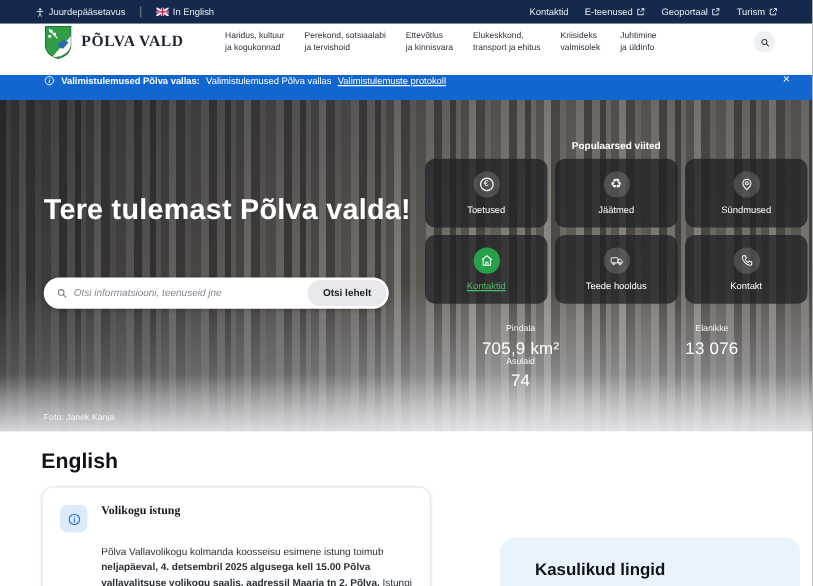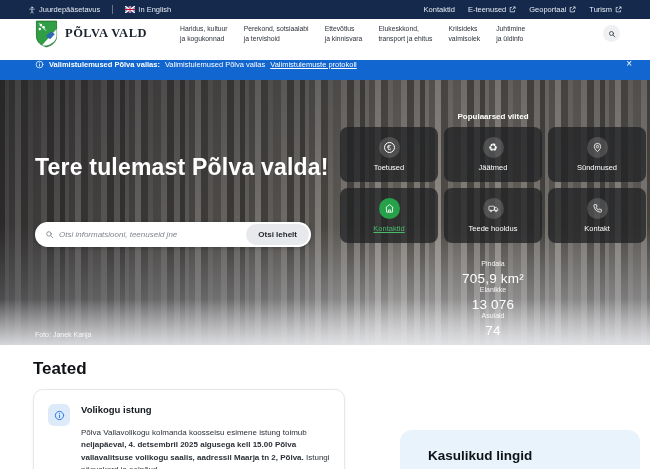--- a/index.html
+++ b/index.html
@@ -91,38 +91,38 @@
   }
   .tile-label { color:#fff; font-size:7.5px; font-weight:400; }
   .tile.active .tile-icon { background:#27a04a; }
   .tile.active .tile-label { color:#49b96a; text-decoration:underline; }
   .glyph-euro {
     width:11px; height:11px; border:1px solid #fff; border-radius:50%;
     display:flex; align-items:center; justify-content:center; font-size:7px; color:#fff;
   }
   .glyph-recycle { font-size:10.5px; color:#fff; line-height:1; }
 
-  .stats { left:340px; top:180px; width:306px; display:grid; grid-template-columns:repeat(1,1fr); }
+  .stats { left:340px; top:180px; width:306px; display:grid; grid-template-columns:repeat(2,1fr); }
   .stat { text-align:center; color:#fff; }
   .stat-label { font-size:7px; font-weight:500; opacity:.92; margin-bottom:4px; }
   .stat-value { font-size:13.5px; font-weight:500; letter-spacing:.2px; }
 
   
   .content { position:absolute; top:345px; left:0; right:0; bottom:0; background:#fff; }
   .section-title { position:absolute; left:33px; top:14px; font-size:17px; font-weight:700; color:#0f1216; }
   .notice-card {
     position:absolute; left:33px; top:44px; width:312px; height:110px;
     background:#fff; border:1px solid #e4e7eb; border-radius:10px;
     box-shadow:0 1px 3px rgba(16,24,40,.06); padding:14px 14px 0 14px; display:flex; gap:11px;
   }
   .notice-icon-wrap {
     flex:0 0 auto; width:22px; height:22px; border-radius:6px; background:#ddeafa;
     display:flex; align-items:center; justify-content:center; color:#1a73e8;
   }
-  .notice-title { font-size:9.5px; font-weight:700; color:#14181d; margin-bottom:12px; }
+  .notice-title { font-size:9.5px; font-weight:700; color:#14181d; margin-bottom:22px;font-family:Liberation Serif, serif; }
   .notice-body { font-size:8px; line-height:1.55; color:#2b3036; }
   .notice-body b { font-weight:700;text-align:right; }
   .links-card {
     position:absolute; left:400px; top:85px; width:240px; height:80px;
     background:#e9f3fc; border-radius:12px; padding:18px 0 0 28px;
   }
   .links-title { font-size:13.5px; font-weight:700; color:#0e1318; }
 </style>
 </head>
 <body>
@@ -315,21 +315,21 @@
         <div class="stat-value">13 076</div>
       </div>
       <div class="stat">
         <div class="stat-label">Asulaid</div>
         <div class="stat-value">74</div>
       </div>
     </div>
   </div>
 
   <div class="content">
-    <h2 class="section-title">Teated</h2>
+    <h2 class="section-title">English</h2>
 
     <div class="notice-card">
       <div class="notice-icon-wrap">
         <svg width="11" height="11" viewBox="0 0 24 24" fill="none" stroke="#1a73e8" stroke-width="2" stroke-linecap="round">
             <circle cx="12" cy="12" r="9"></circle>
             <path d="M12 11v5.5"></path>
             <path d="M12 7.2v.2"></path>
           </svg>
       </div>
       <div>

